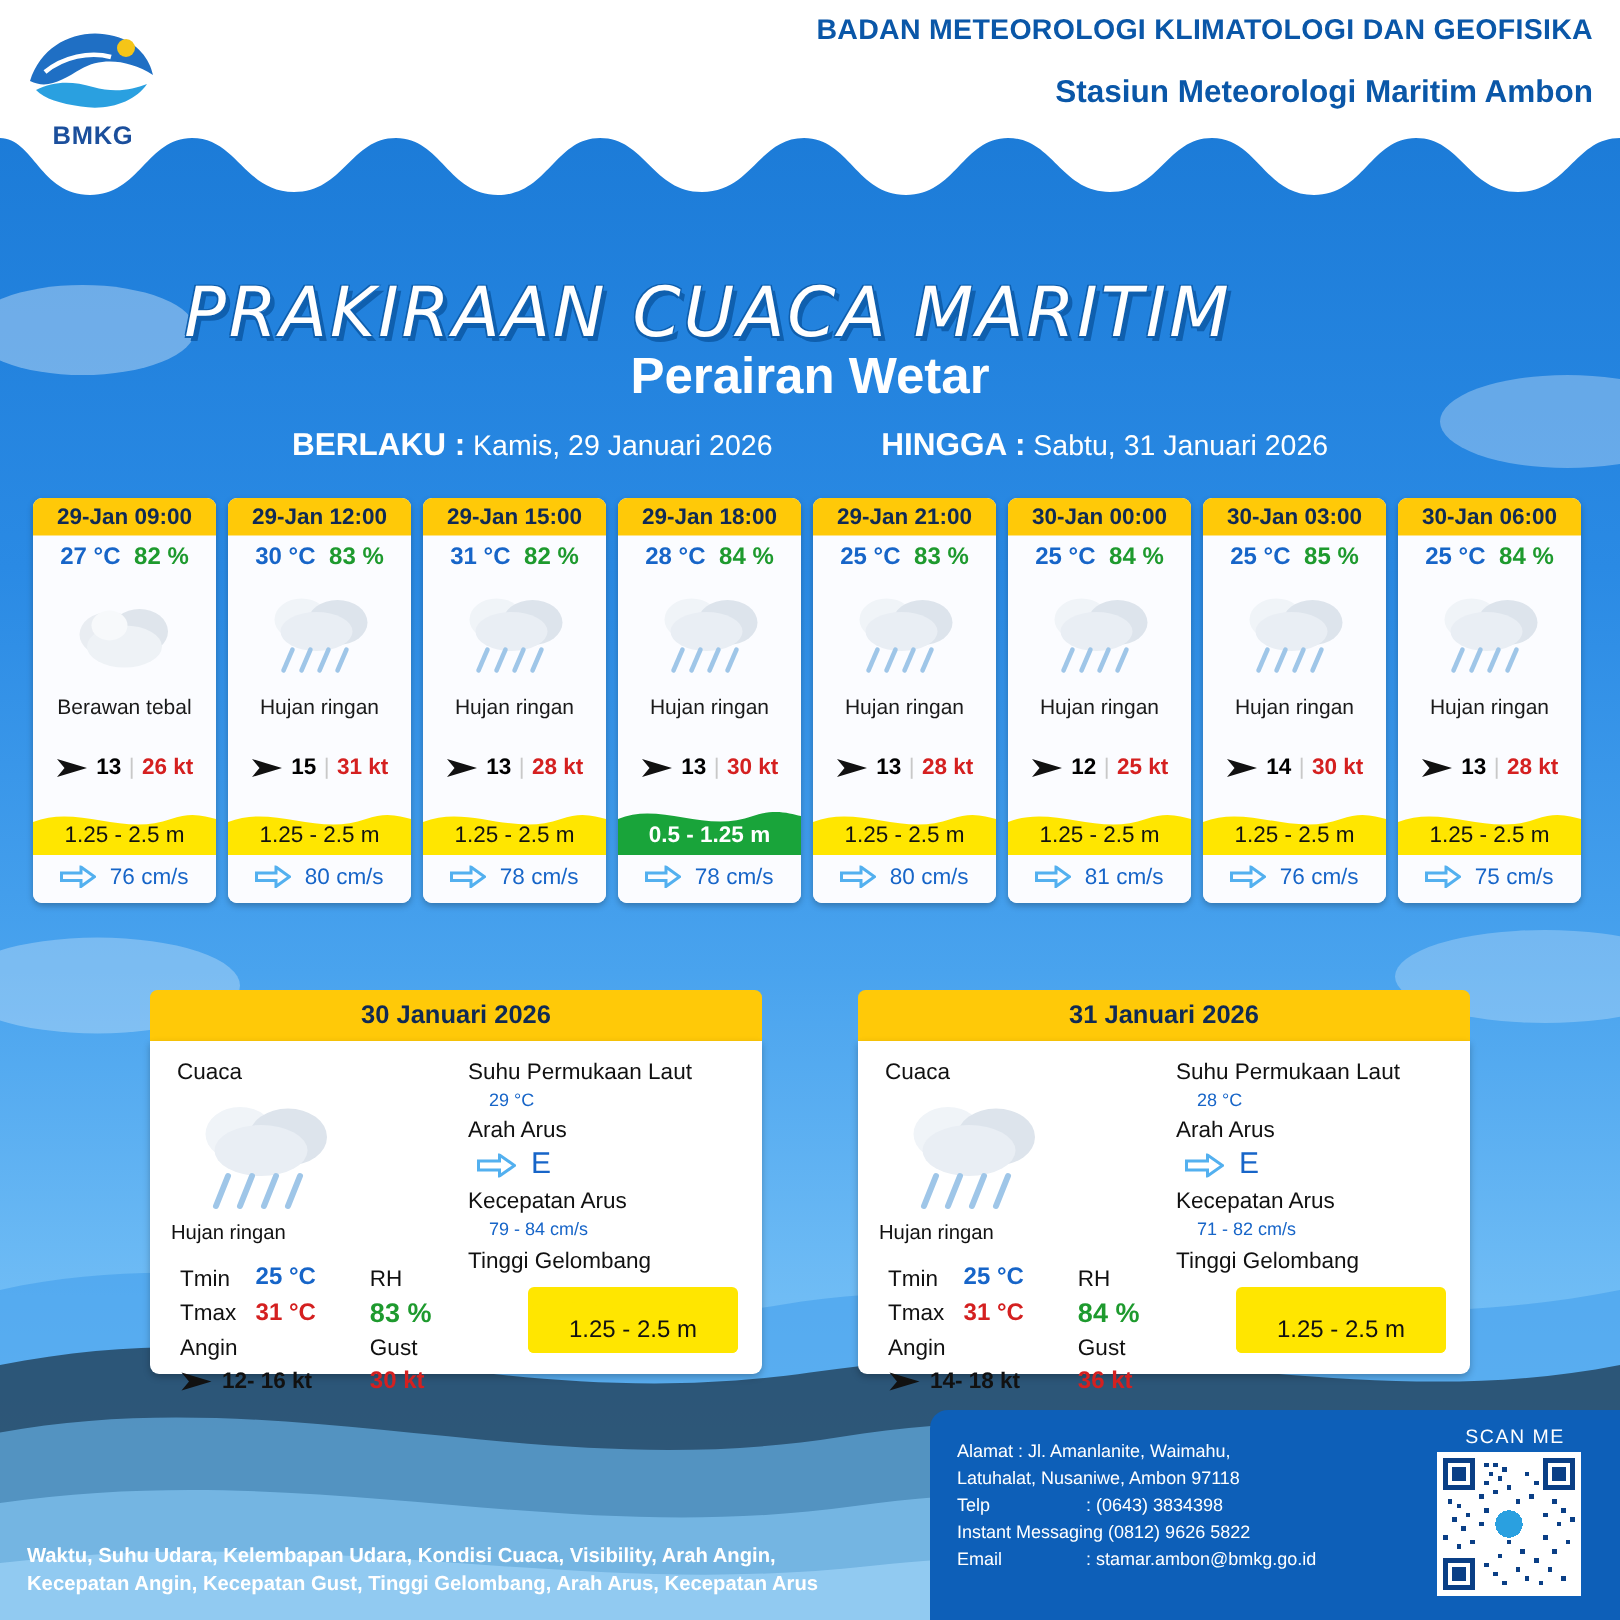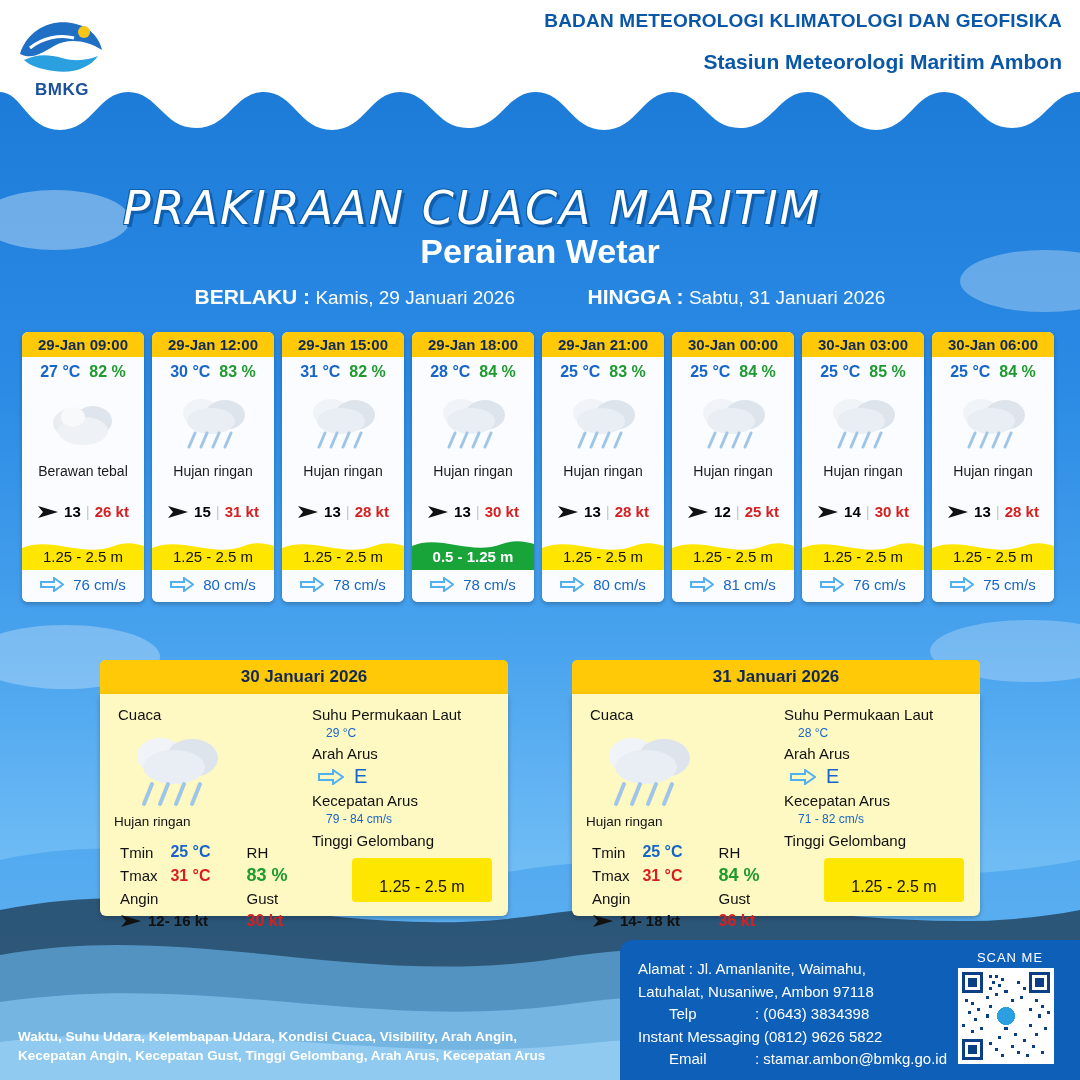--- a/index.html
+++ b/index.html
@@ -88,21 +88,21 @@
 
   
   .daily { position:absolute; top:660px; }
   .daily.left { left:100px; }
   .daily.right { left:572px; }
   .daily .dhead {
     width:408px; background:#ffc908; color:#102a54; font-weight:bold;
     text-align:center; font-size:17px; padding:7px 0; border-radius:5px 5px 0 0;
   }
   .daily .dbody {
-    width:408px; height:222px; background:#fef9c3; border-radius:0 0 6px 6px;
+    width:408px; height:222px; background:#ffffff; border-radius:0 0 6px 6px;
     position:relative; box-shadow:0 2px 5px rgba(0,0,0,.25);
   }
   .lbl-sm { font-size:15px; color:#111; }
   .d-cuaca { position:absolute; left:18px; top:12px; }
   .d-icon { position:absolute; left:22px; top:34px; }
   .d-cond { position:absolute; left:14px; top:120px; font-size:13.5px; color:#111; }
   .d-tbl { position:absolute; left:18px; top:146px; font-size:15px; color:#111; }
   .d-tbl td { padding:1px 0; }
   .d-tbl .v-blue { color:#1765c8; font-weight:bold; font-size:16px; padding-left:10px;}
   .d-tbl .v-red { color:#d42020; font-weight:bold; font-size:16px; padding-left:10px;}
@@ -123,23 +123,23 @@
   .legend {
     position:absolute; left:18px; bottom:14px; color:#ffffff; font-size:13.5px;
     font-weight:bold; line-height:1.45;
   }
   .legend .t { font-size:14px; }
   .contact-box {
     position:absolute; right:0; bottom:0; width:460px; height:140px;
     background:#0d5fb8; border-radius:12px 0 0 0;
   }
   .contact {
-    position:absolute; left:18px; top:18px; color:#ffffff; font-size:15px; line-height:1.5;
-  }
-  .contact .row { display:flex;margin-left:31px; }
+    position:absolute; left:18px; top:18px; color:#ffffff; font-size:12px; line-height:1.5;
+  }
+  .contact .row { display:flex; }
   .contact .k { width:86px; }
   .qr-wrap { position:absolute; right:18px; top:10px; width:104px; text-align:center; }
   .qr-wrap .scan { color:#ffffff; font-size:13px; letter-spacing:1px; margin-bottom:3px; }
   .qr { width:96px; height:96px; background:#ffffff; padding:4px; }
 </style>
 </head>
 <body>
 
 <div class="bg-sky"></div>
 

